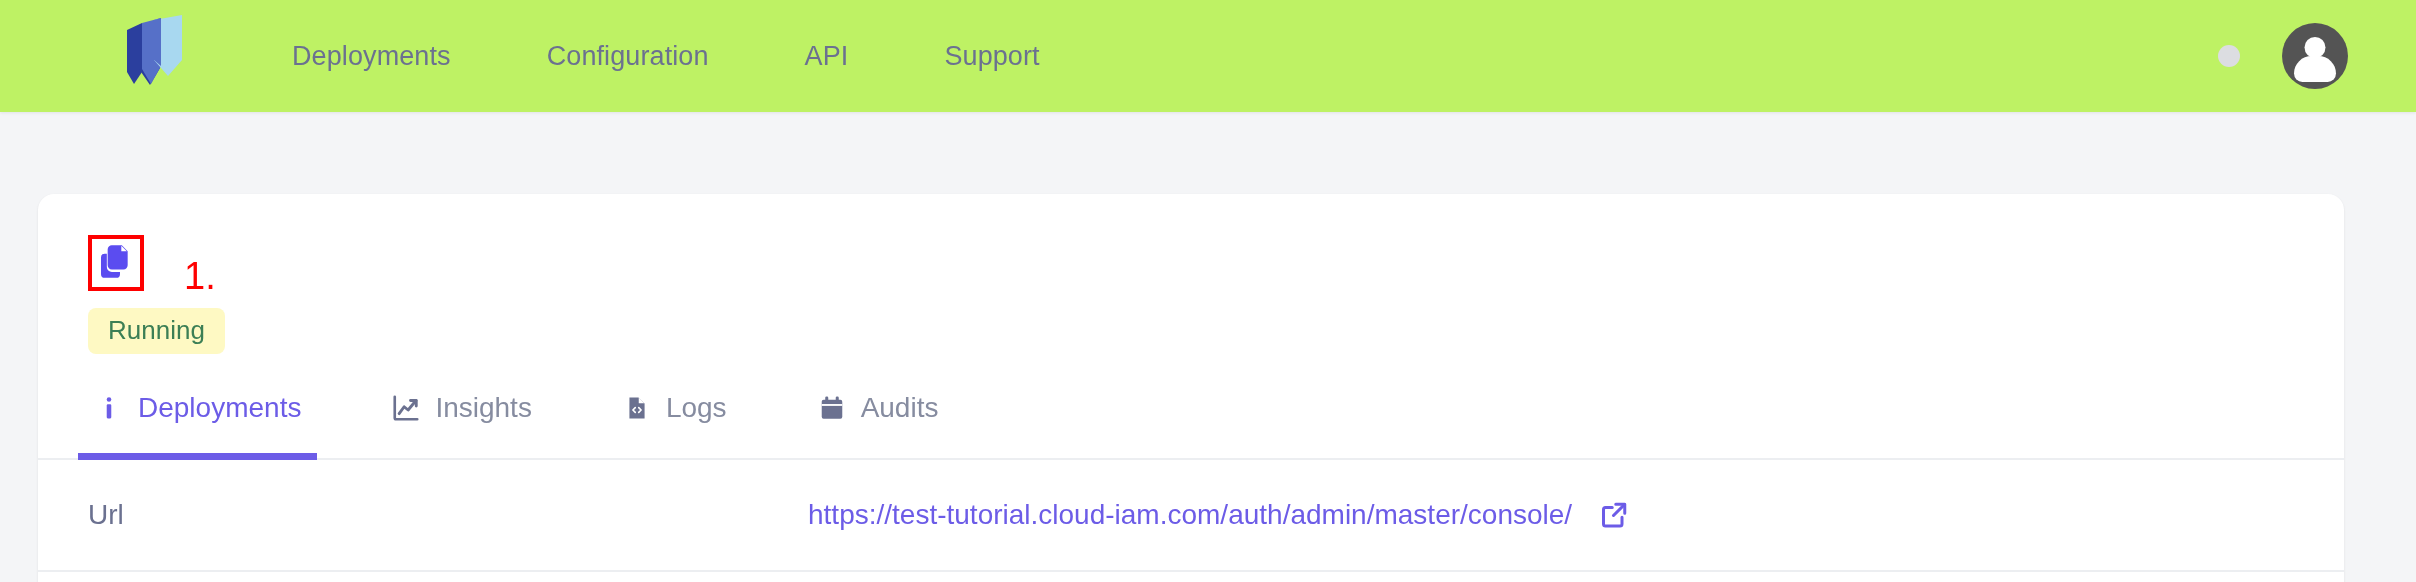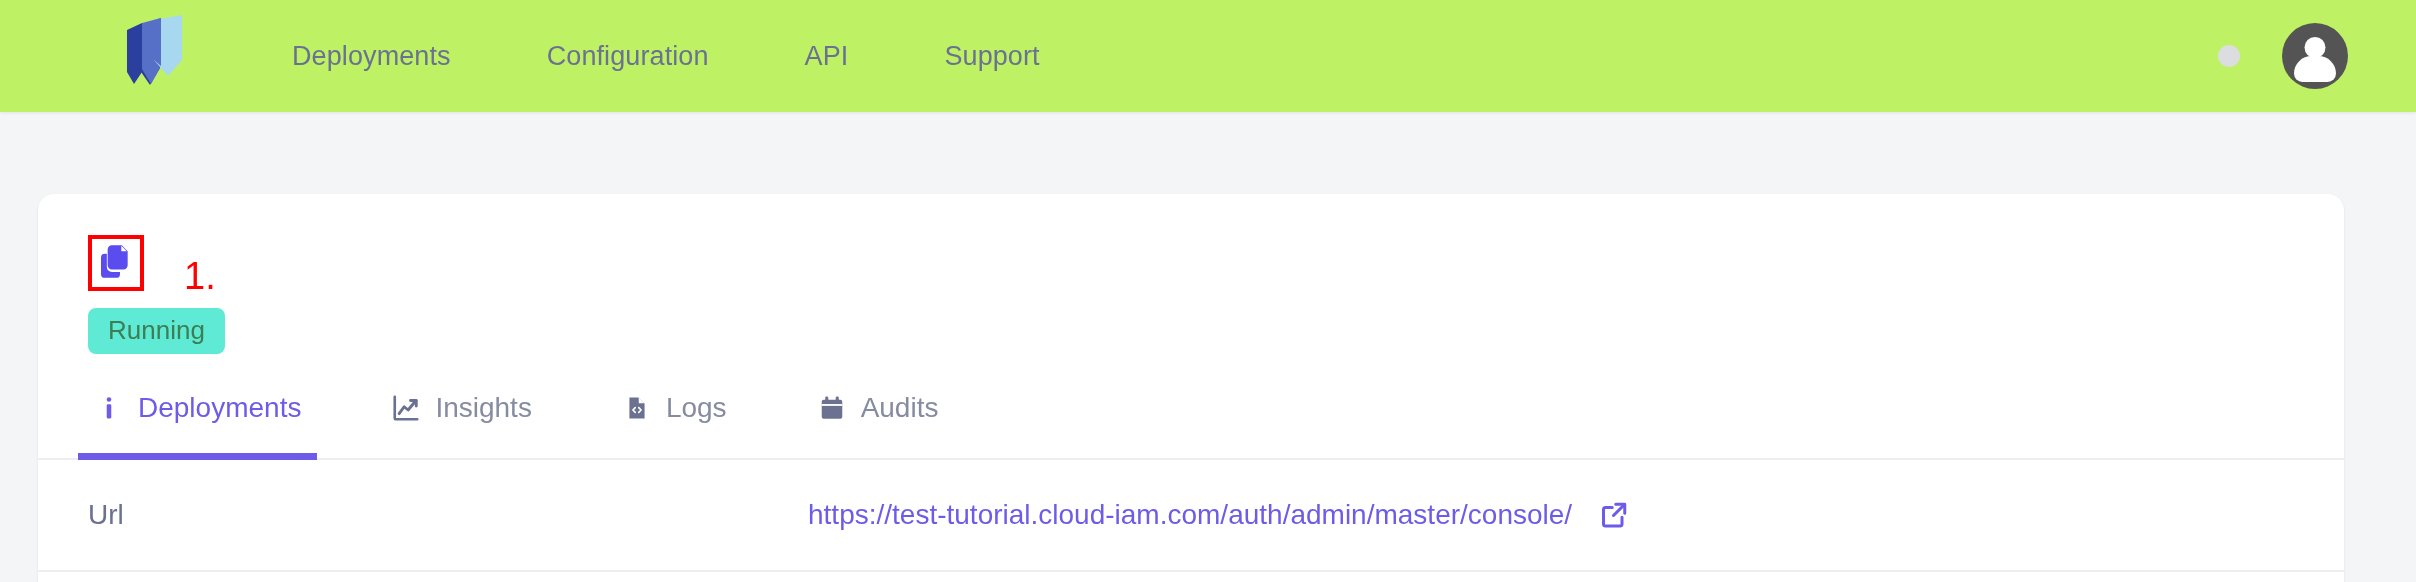--- a/index.html
+++ b/index.html
@@ -145,21 +145,21 @@
     margin-top: 28px;
     line-height: 1;
     white-space: nowrap;
   }
 
   .badge {
     display: inline-block;
     margin-top: 20px;
     padding: 9px 20px 11px 20px;
     border-radius: 8px;
-    background: #5eead4;
+    background: #fef9c3;
     color: #3c7f55;
     font-size: 26px;
     line-height: 1;
   }
 
   
   .tabs {
     position: relative;
     margin-top: 28px;
     padding-left: 50px;

